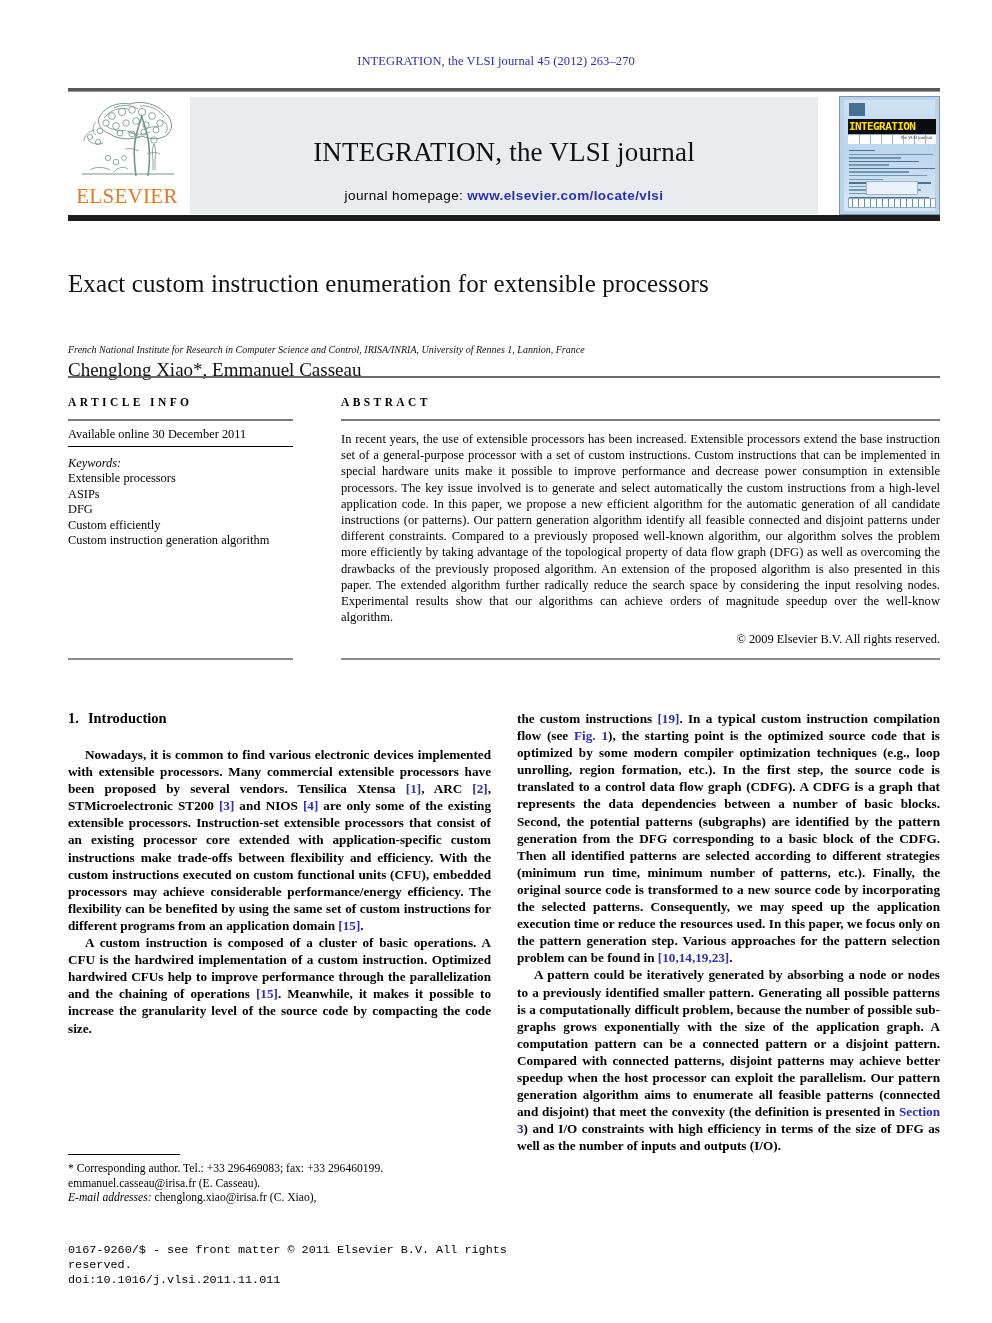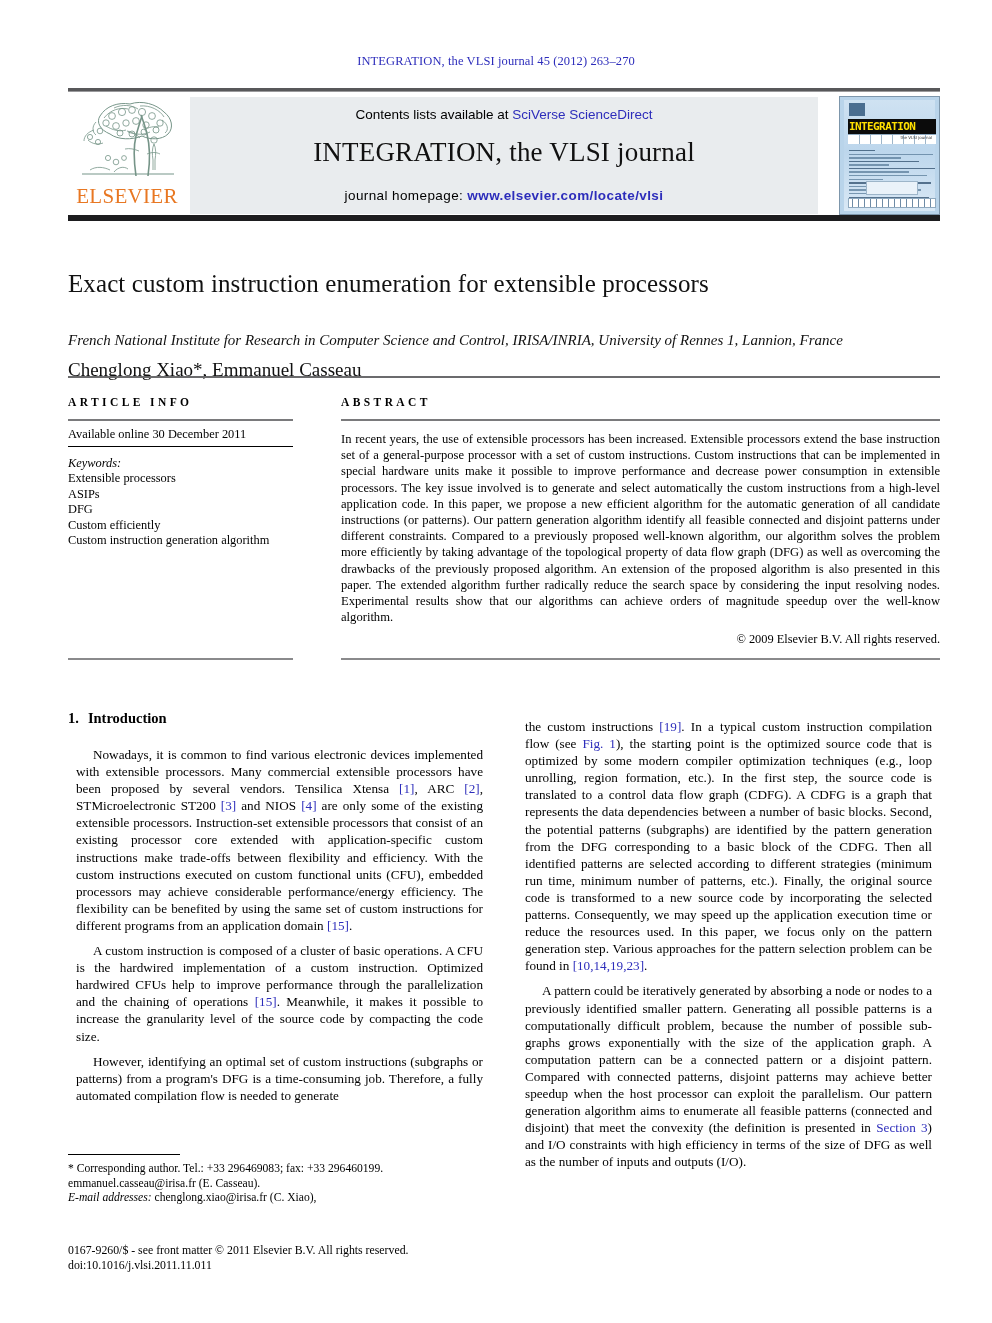--- a/index.html
+++ b/index.html
@@ -235,25 +235,25 @@
     position: absolute;
     left: 68px; top: 311px;
     width: 872px;
     font-family: "Liberation Serif", serif;
     font-size: 19px;
     color: #111;
     margin-top: 48px;
   }
   .affiliation {
     position: absolute;
-    left: 68px; top: 332px;
+    left: 68px; top: 344px;
     width: 872px;
     font-family: "Liberation Serif", serif;
     font-style: italic;
-    font-size: 15px;
+    font-size: 10px;
     color: #111;
   }
 
   
   .rule-thin-grey {
     position: absolute;
     left: 68px;
     width: 872px;
     height: 2px;
     background: #6b6b6d;
@@ -340,27 +340,28 @@
     width: 423px;
   }
   .section-title {
     font-family: "Liberation Serif", serif;
     font-size: 14.5px;
     font-weight: bold;
     margin-bottom: 19px;
   }
   .section-title .num { margin-right: 9px; }
   p.body {
-    margin: 8px;
+    margin: 0;
     font-family: "Liberation Serif", serif;
     font-size: 13.2px;
     line-height: 17.1px;
     text-align: justify;
     color: #000;
     text-indent: 17px;
+    font-weight: bold;
   }
   p.body.cont { text-indent: 0; }
   .ref {
     color: #2d2dbb;
   }
 
   
   .footnote {
     position: absolute;
     left: 68px; top: 1154px;
@@ -376,21 +377,21 @@
     margin: 0;
     font-family: "Liberation Serif", serif;
     font-size: 11.6px;
     line-height: 14.6px;
   }
   .footnote .ital { font-style: italic; }
   .imprint {
     position: absolute;
     left: 68px; top: 1243px;
     width: 440px;
-    font-family: Liberation Serif, serif;
+    font-family: Liberation Mono, monospace;
     font-size: 11.8px;
     line-height: 15px;
   }
 </style>
 </head>
 <body>
 
 <div class="page">
 
   <div class="running-head">INTEGRATION, the VLSI journal 45 (2012) 263–270</div>
@@ -447,23 +448,20 @@
             <circle cx="28" cy="46" r="2.6"></circle>
           <circle cx="38" cy="62" r="2.6"></circle>
             <circle cx="46" cy="66" r="2.8"></circle>
           <circle cx="54" cy="62" r="2.4"></circle>
         </g>
       </svg>
       <div class="elsevier-word">ELSEVIER</div>
     </div>
 
     <div class="grey-panel">
-      <div class="contents-line">
-        <span>Contents lists available at </span><span class="sd">SciVerse ScienceDirect</span>
-      </div>
       <div class="journal-name">INTEGRATION, the VLSI journal</div>
       <div class="homepage-line">
         <span>journal homepage: </span><span class="url">www.elsevier.com/locate/vlsi</span>
       </div>
     </div>
 
     <div class="cover">
       <div class="cover-inner">
         <div class="cover-logo"></div>
         <div class="cover-banner">
@@ -547,21 +545,20 @@
 
   <div id="rule-abs-bot-left"></div>
   <div id="rule-abs-bot-right"></div>
 
   <div class="body-col-left">
     <div class="section-title">
       <span class="num">1.</span><span>Introduction</span>
     </div>
     <p class="body">Nowadays, it is common to find various electronic devices implemented with extensible processors. Many commercial extensible processors have been proposed by several vendors. Tensilica Xtensa <span class="ref" style="color: rgb(45, 45, 187);">[1]</span>, ARC <span class="ref" style="color: rgb(45, 45, 187);">[2]</span>, STMicroelectronic ST200 <span class="ref" style="color: rgb(45, 45, 187);">[3]</span> and NIOS <span class="ref" style="color: rgb(45, 45, 187);">[4]</span> are only some of the existing extensible processors. Instruction-set extensible processors that consist of an existing processor core extended with application-specific custom instructions make trade-offs between flexibility and efficiency. With the custom instructions executed on custom functional units (CFU), embedded processors may achieve considerable performance/energy efficiency. The flexibility can be benefited by using the same set of custom instructions for different programs from an application domain <span class="ref" style="color: rgb(45, 45, 187);">[15]</span>.</p>
     <p class="body">A custom instruction is composed of a cluster of basic operations. A CFU is the hardwired implementation of a custom instruction. Optimized hardwired CFUs help to improve performance through the parallelization and the chaining of operations <span class="ref" style="color: rgb(45, 45, 187);">[15]</span>. Meanwhile, it makes it possible to increase the granularity level of the source code by compacting the code size.</p>
-    <p class="body">However, identifying an optimal set of custom instructions (subgraphs or patterns) from a program's DFG is a time-consuming job. Therefore, a fully automated compilation flow is needed to generate</p>
   </div>
 
   <div class="body-col-right">
     <p class="body cont">the custom instructions <span class="ref" style="color: rgb(45, 45, 187);">[19]</span>. In a typical custom instruction compilation flow (see <span class="ref" style="color: rgb(45, 45, 187);">Fig. 1</span>), the starting point is the optimized source code that is optimized by some modern compiler optimization techniques (e.g., loop unrolling, region formation, etc.). In the first step, the source code is translated to a control data flow graph (CDFG). A CDFG is a graph that represents the data dependencies between a number of basic blocks. Second, the potential patterns (subgraphs) are identified by the pattern generation from the DFG corresponding to a basic block of the CDFG. Then all identified patterns are selected according to different strategies (minimum run time, minimum number of patterns, etc.). Finally, the original source code is transformed to a new source code by incorporating the selected patterns. Consequently, we may speed up the application execution time or reduce the resources used. In this paper, we focus only on the pattern generation step. Various approaches for the pattern selection problem can be found in <span class="ref" style="color: rgb(45, 45, 187);">[10,14,19,23]</span>.</p>
     <p class="body">A pattern could be iteratively generated by absorbing a node or nodes to a previously identified smaller pattern. Generating all possible patterns is a computationally difficult problem, because the number of possible sub-graphs grows exponentially with the size of the application graph. A computation pattern can be a connected pattern or a disjoint pattern. Compared with connected patterns, disjoint patterns may achieve better speedup when the host processor can exploit the parallelism. Our pattern generation algorithm aims to enumerate all feasible patterns (connected and disjoint) that meet the convexity (the definition is presented in <span class="ref" style="color: rgb(45, 45, 187);">Section 3</span>) and I/O constraints with high efficiency in terms of the size of DFG as well as the number of inputs and outputs (I/O).</p>
   </div>
 
   <div class="footnote">
     <div class="footnote-rule"></div>
     <p>* Corresponding author. Tel.: +33 296469083; fax: +33 296460199.</p>

